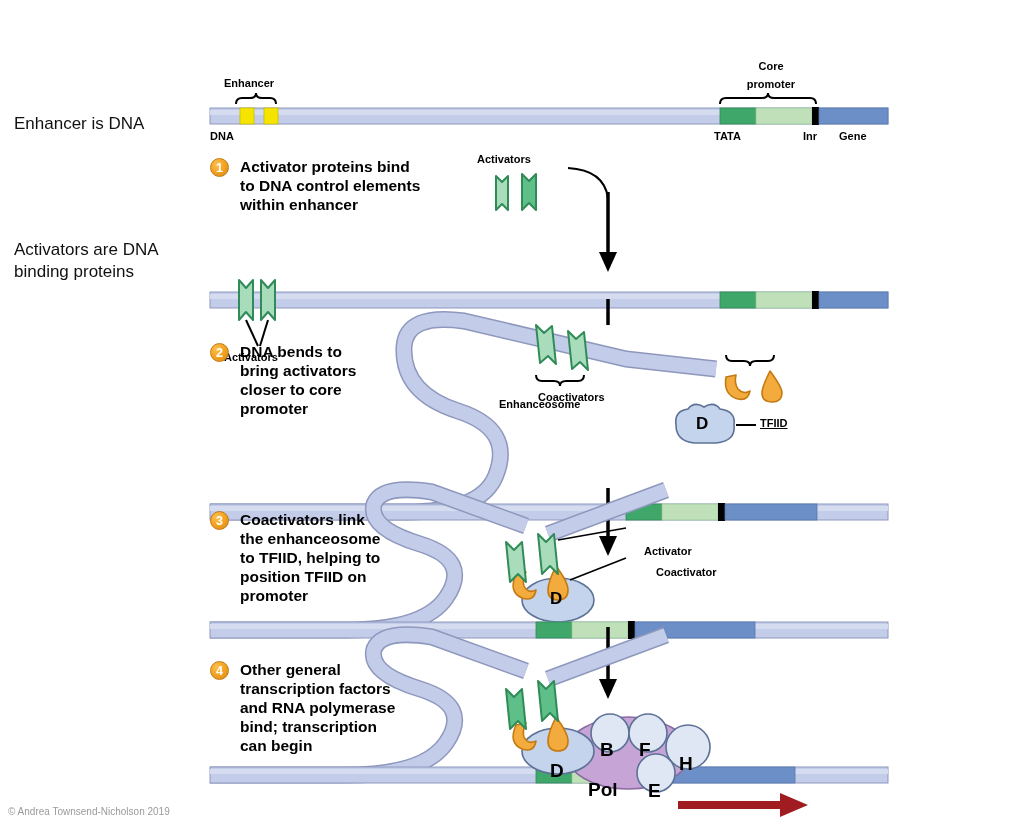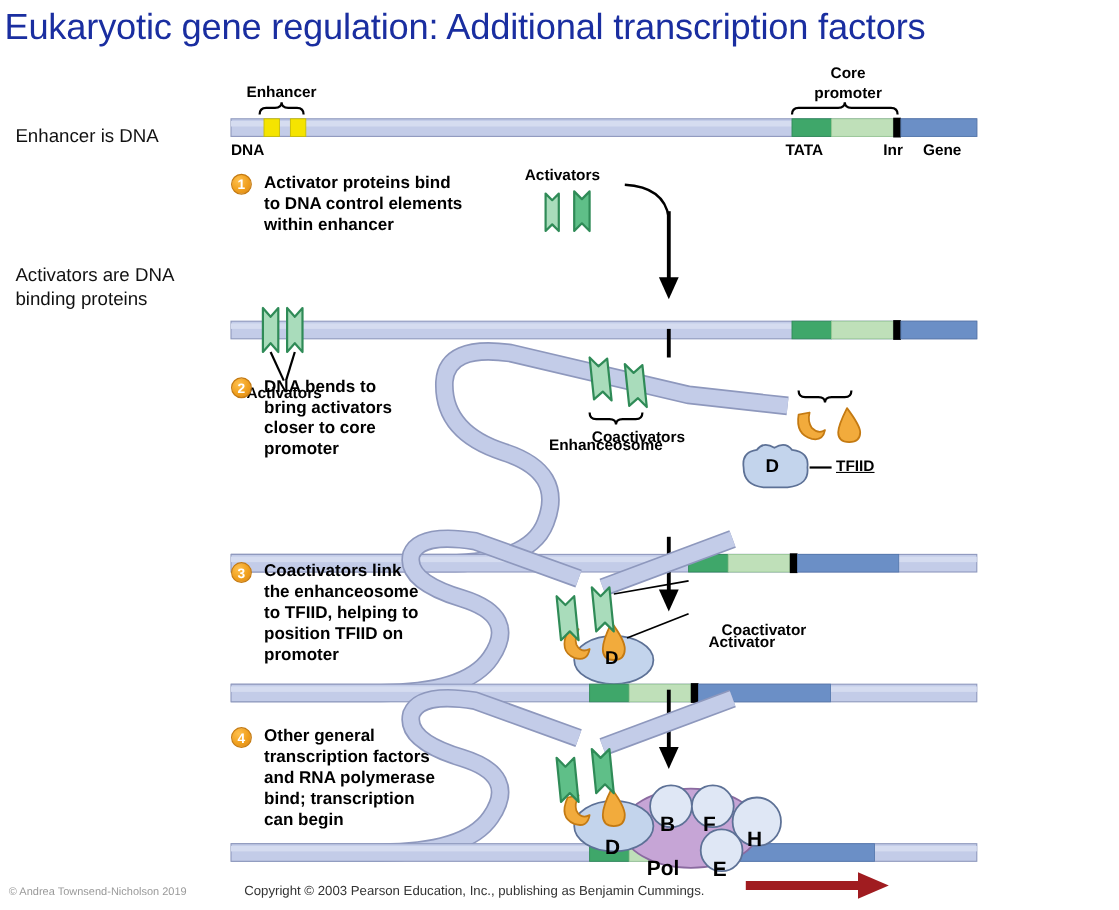--- a/index.html
+++ b/index.html
@@ -47,32 +47,31 @@
   .step .body{margin-left:30px;}
   .num{
     position:absolute;left:0;top:1px;width:19px;height:19px;border-radius:50%;
     background:radial-gradient(circle at 35% 30%, #ffc04d 0%, #f0a01e 55%, #d8861a 100%);
     border:1px solid #c47a12;
     color:#fff;font-size:12.5px;font-weight:bold;line-height:19px;text-align:center;
     box-sizing:border-box;
   }
 
   
-  .lab{position:absolute;font-weight:bold;color:#000;font-size:14px;line-height:18px;
+  .lab{position:absolute;font-weight:bold;color:#000;font-size:11px;line-height:18px;
        font-family:"Liberation Sans", sans-serif;white-space:nowrap;}
   .lab.c{text-align:center;}
 
   svg{position:absolute;left:0;top:0;overflow:visible;}
 </style>
 </head>
 <body>
 
 <div class="slide">
 
-  <div class="title">Eukaryotic gene regulation: Additional transcription factors</div>
   <div class="title-rule"></div>
 
   <div class="note" id="note-enhancer">Enhancer is DNA</div>
   <div class="note" id="note-activators">Activators are DNA binding proteins</div>
 
   <div class="panel">
 
     <div class="lab" style="left:28px;top:22px;">Enhancer</div>
     <div class="lab c" style="left:520px;top:5px;width:110px;white-space:normal;text-align:center;">
       <span>Core</span><br>
@@ -261,21 +260,21 @@
       <g>
         <rect x="14" y="140" width="678" height="16" fill="#c3cce8" stroke="#8e98bd" stroke-width="1"></rect>
         <rect x="14" y="142" width="678" height="5" fill="#d5dcf0"></rect>
         <rect x="340" y="140" width="36" height="16" fill="#3fa76a" stroke="#2f8b57" stroke-width="0.8"></rect>
         <rect x="376" y="140" width="56" height="16" fill="#bfe0b9" stroke="#9ccb96" stroke-width="0.8"></rect>
         <rect x="432" y="139" width="7" height="18" fill="#000000"></rect>
         <rect x="439" y="140" width="120" height="16" fill="#6b8fc6" stroke="#5578ad" stroke-width="0.8"></rect>
       </g>
     </svg>
 
-    <div class="lab" style="left:448px;top:490px;margin-top:32px;">Activator</div>
+    <div class="lab" style="left:448px;top:490px;">Activator</div>
     <div class="lab" style="left:460px;top:511px;">Coactivator</div>
     <div class="lab" style="left:354px;top:538px;font-size:17px;">D</div>
 
     <div class="step" style="left:14px;top:608px;width:225px;">
       <div class="num">4</div>
       <div class="body">
         <span>Other general</span><br>
         <span>transcription factors</span><br>
         <span>and RNA polymerase</span><br>
         <span>bind; transcription</span><br>
@@ -338,15 +337,14 @@
     <div class="lab" style="left:404px;top:689px;font-size:19px;">B</div>
     <div class="lab" style="left:443px;top:689px;font-size:19px;">F</div>
     <div class="lab" style="left:483px;top:703px;font-size:19px;">H</div>
     <div class="lab" style="left:452px;top:730px;font-size:19px;">E</div>
     <div class="lab" style="left:392px;top:729px;font-size:19px;">Pol</div>
     <div class="lab" style="left:354px;top:710px;font-size:19px;">D</div>
 
   </div>
 
   <div class="footer-left">© Andrea Townsend-Nicholson 2019</div>
-  <div class="footer-credit">Copyright © 2003 Pearson Education, Inc., publishing as Benjamin Cummings.</div>
 
 </div>
 
 </body></html>

